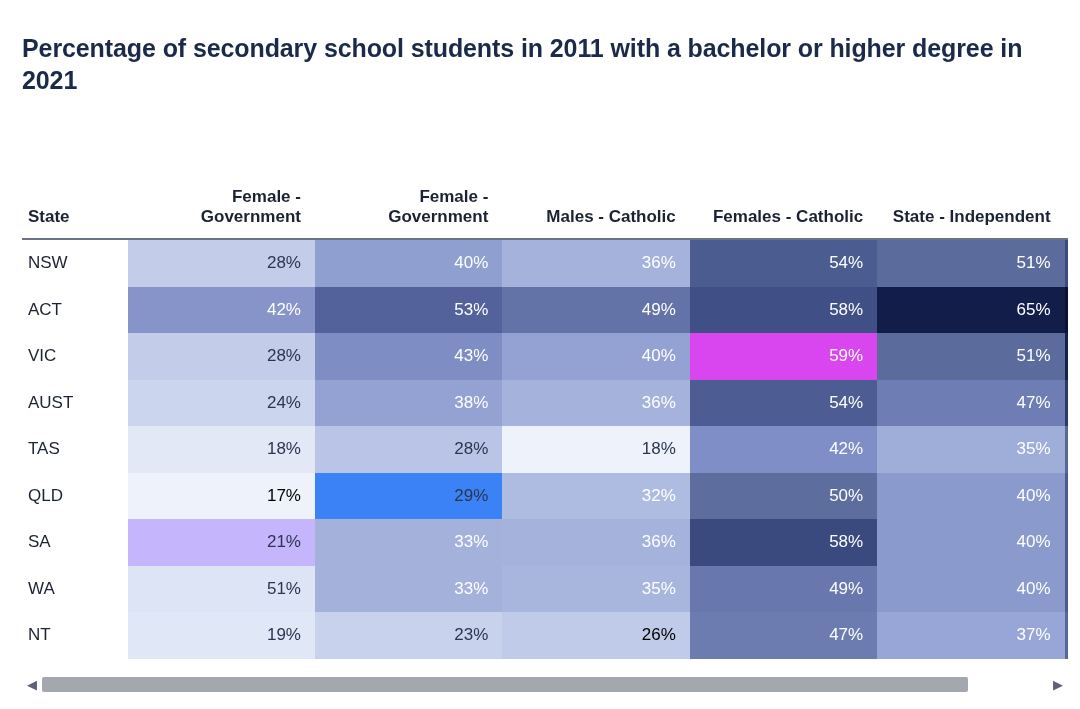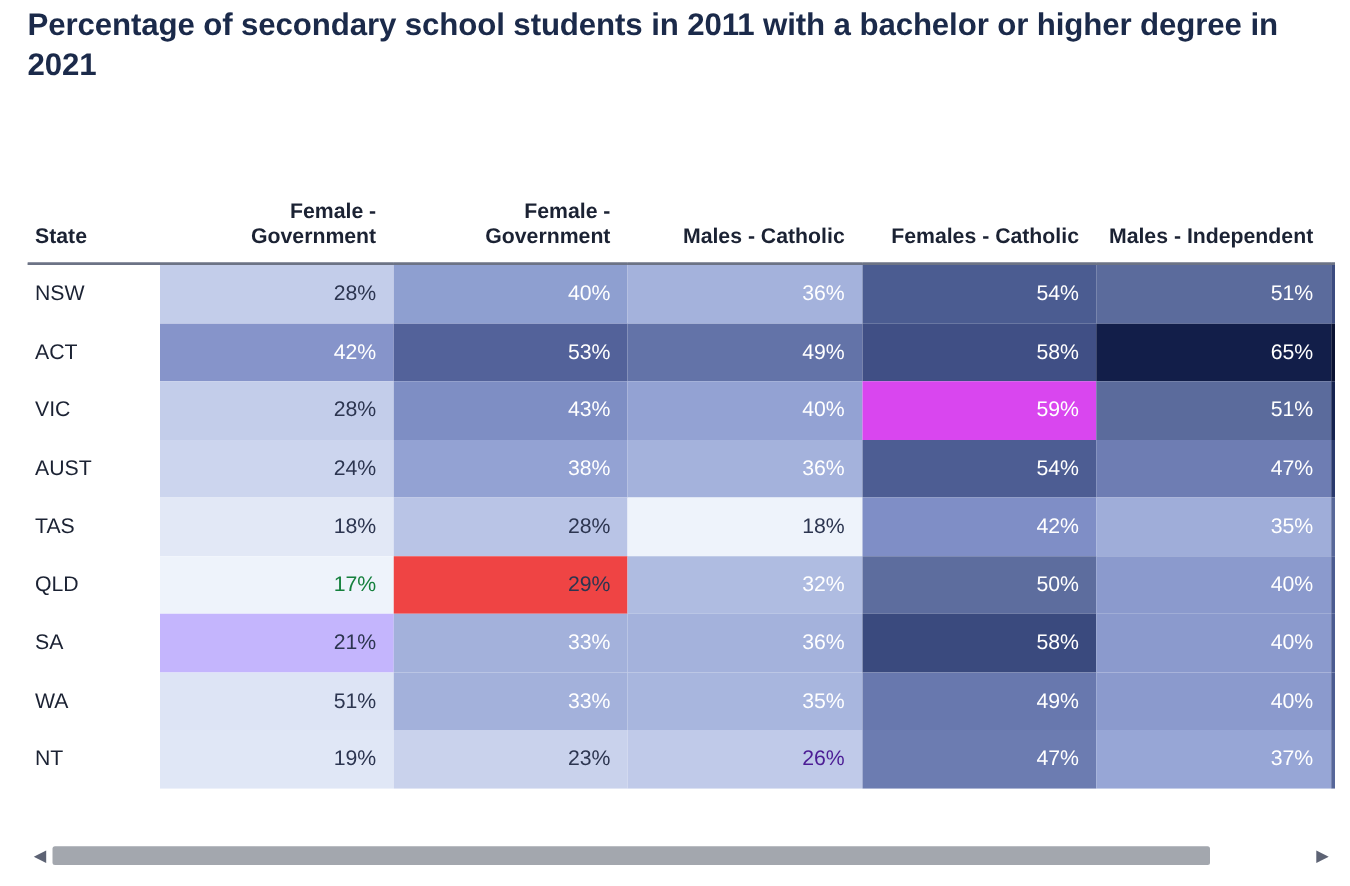--- a/index.html
+++ b/index.html
@@ -13,21 +13,21 @@
     font-family: "Liberation Sans", sans-serif;
     color: #1a2133;
     overflow: hidden;
     position: relative;
   }
   .wrap {
     position: relative;
     width: 1080px;
     height: 709px;
     box-sizing: border-box;
-    padding: 4px 0 0 22px;
+    padding: 32px 0 0 22px;
   }
   .title {
     font-size: 25px;
     font-weight: bold;
     color: #1b2a4a;
     line-height: 1.28;
     letter-spacing: -0.1px;
     max-width: 1045px;
     margin: 0 0 28px 0;
   }
@@ -125,21 +125,21 @@
 
   <div class="table-viewport">
     <table class="heat">
       <thead>
         <tr>
           <th class="state-h">State</th>
           <th class="val-h">Female - Government</th>
           <th class="val-h">Female - Government</th>
           <th class="val-h">Males - Catholic</th>
           <th class="val-h">Females - Catholic</th>
-          <th class="val-h">Males - Independent</th>
+          <th class="val-h">State - Independent</th>
           <th class="val-h">
             
           </th>
         </tr>
       </thead>
       <tbody id="heat-body">
           <tr>
             <td class="state-c">NSW</td>
             <td class="val-c" style="background: rgb(195, 205, 234); color: rgb(44, 53, 80);">28%</td>
             <td class="val-c" style="background: rgb(142, 159, 208); color: rgb(255, 255, 255);">40%</td>
@@ -179,22 +179,22 @@
             <td class="state-c">TAS</td>
             <td class="val-c" style="background: rgb(226, 232, 246); color: rgb(44, 53, 80);">18%</td>
             <td class="val-c" style="background: rgb(185, 196, 230); color: rgb(44, 53, 80);">28%</td>
             <td class="val-c" style="background: rgb(238, 243, 251); color: rgb(44, 53, 80);">18%</td>
             <td class="val-c" style="background: rgb(127, 142, 198); color: rgb(255, 255, 255);">42%</td>
             <td class="val-c" style="background: rgb(159, 173, 217); color: rgb(255, 255, 255);">35%</td>
             <td class="val-c" style="background: rgb(88, 104, 153); color: rgb(255, 255, 255);">5</td>
           </tr>
           <tr>
             <td class="state-c">QLD</td>
-            <td class="val-c" style="background: rgb(238, 243, 251); color: #15803d;">17%</td>
-            <td class="val-c" style="background: #ef4444; color: rgb(44, 53, 80);">29%</td>
+            <td class="val-c" style="background: rgb(238, 243, 251); color: #000000;">17%</td>
+            <td class="val-c" style="background: #3b82f6; color: rgb(44, 53, 80);">29%</td>
             <td class="val-c" style="background: rgb(175, 188, 225); color: rgb(255, 255, 255);">32%</td>
             <td class="val-c" style="background: rgb(93, 109, 158); color: rgb(255, 255, 255);">50%</td>
             <td class="val-c" style="background: rgb(139, 154, 205); color: rgb(255, 255, 255);">40%</td>
             <td class="val-c" style="background: rgb(76, 92, 145); color: rgb(255, 255, 255);">5</td>
           </tr>
           <tr>
             <td class="state-c">SA</td>
             <td class="val-c" style="background: #c4b5fd; color: rgb(44, 53, 80);">21%</td>
             <td class="val-c" style="background: rgb(163, 177, 219); color: rgb(255, 255, 255);">33%</td>
             <td class="val-c" style="background: rgb(164, 178, 220); color: rgb(255, 255, 255);">36%</td>
@@ -208,21 +208,21 @@
             <td class="val-c" style="background: rgb(163, 177, 219); color: rgb(255, 255, 255);">33%</td>
             <td class="val-c" style="background: rgb(168, 182, 222); color: rgb(255, 255, 255);">35%</td>
             <td class="val-c" style="background: rgb(104, 120, 174); color: rgb(255, 255, 255);">49%</td>
             <td class="val-c" style="background: rgb(139, 154, 205); color: rgb(255, 255, 255);">40%</td>
             <td class="val-c" style="background: rgb(76, 92, 145); color: rgb(255, 255, 255);">5</td>
           </tr>
           <tr>
             <td class="state-c">NT</td>
             <td class="val-c" style="background: rgb(224, 231, 246); color: rgb(44, 53, 80);">19%</td>
             <td class="val-c" style="background: rgb(201, 210, 236); color: rgb(44, 53, 80);">23%</td>
-            <td class="val-c" style="background: rgb(192, 202, 233); color: #4c1d95;">26%</td>
+            <td class="val-c" style="background: rgb(192, 202, 233); color: #000000;">26%</td>
             <td class="val-c" style="background: rgb(108, 124, 177); color: rgb(255, 255, 255);">47%</td>
             <td class="val-c" style="background: rgb(151, 166, 214); color: rgb(255, 255, 255);">37%</td>
             <td class="val-c" style="background: rgb(87, 103, 154); color: rgb(255, 255, 255);">5</td>
           </tr>
         </tbody>
     </table>
   </div>
 
   <div class="scrollbar">
     <div class="sb-arrow">◀</div>

